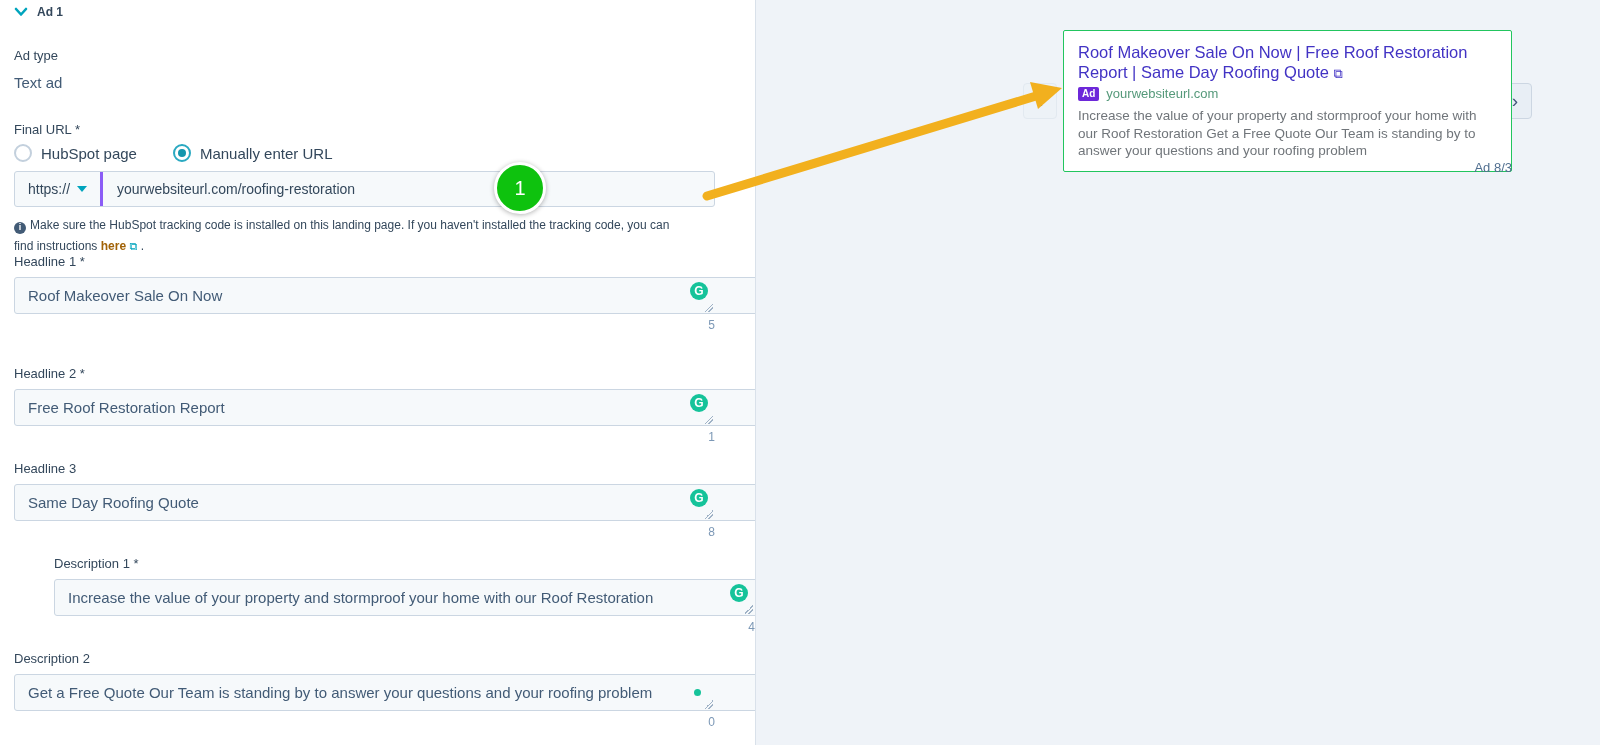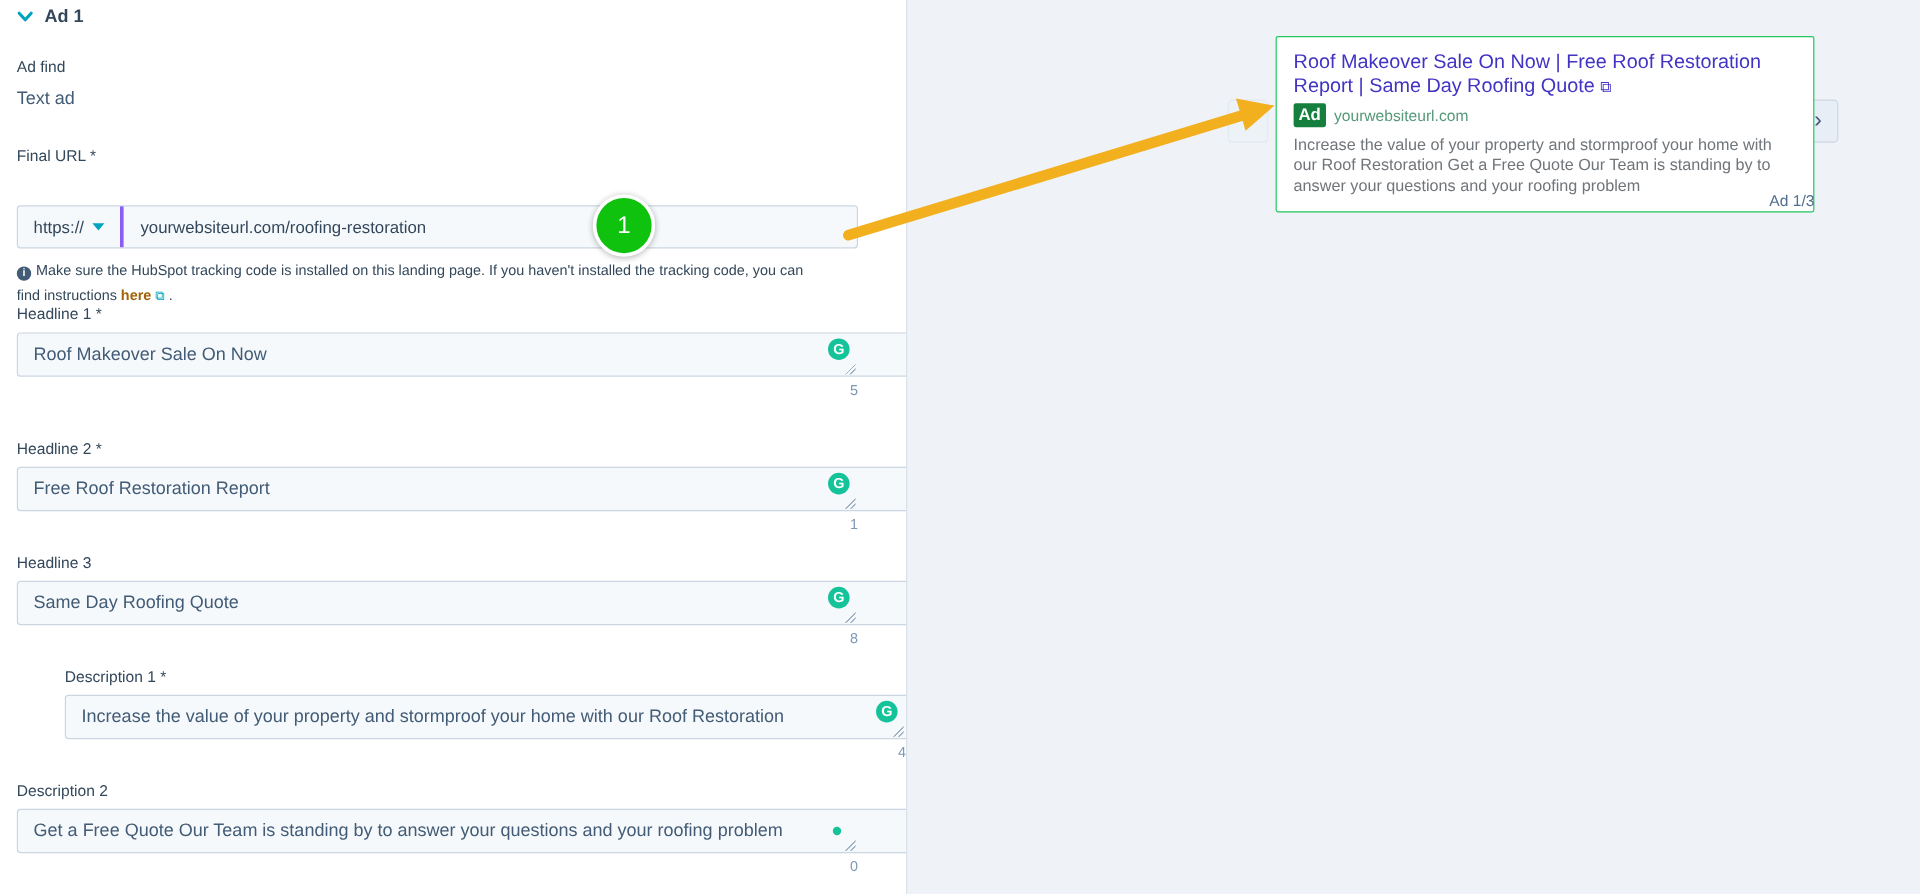--- a/index.html
+++ b/index.html
@@ -7,21 +7,21 @@
     font-family:"Liberation Sans", sans-serif; background:#ffffff; color:#33475b; }
   #stage { position:relative; width:1600px; height:745px; }
 
   
   .left-panel { position:absolute; left:0; top:0; width:755px; height:745px; background:#ffffff; }
   .right-panel { position:absolute; left:755px; top:0; width:845px; height:745px;
     background:#eff3f8; border-left:1px solid #d9e1ea; }
 
   .ad-header { position:absolute; left:14px; top:5px; display:flex; align-items:center; gap:9px; }
   .ad-header .chev svg { display:block; }
-  .ad-header .title { font-size:15px; font-weight:bold; color:#33475b; }
+  .ad-header .title { font-size:12px; font-weight:bold; color:#33475b; }
 
   .lbl { position:absolute; left:14px; font-size:13px; color:#33475b; }
   .val { position:absolute; left:14px; font-size:15px; color:#425b76; }
 
   .radio-row { position:absolute; left:14px; top:144px; display:flex; align-items:center; gap:14px; font-size:15px; color:#33475b; }
   .radio-opt { display:flex; align-items:center; gap:9px; cursor:pointer; }
   .radio-circle { width:18px; height:18px; border-radius:50%; border:2px solid #c3d0dd; background:#fff; position:relative; }
   .radio-circle.sel { border:2px solid #2aa9c1; }
   .radio-circle.sel::after { content:""; position:absolute; left:3px; top:3px; width:8px; height:8px;
     border-radius:50%; background:#1496ad; }
@@ -57,21 +57,21 @@
       linear-gradient(135deg, transparent 0 50%, #9fb2c6 50% 58%, transparent 58% 72%, #9fb2c6 72% 80%, transparent 80%);
   }
   .counter { width:701px; text-align:right; font-size:12px; color:#7c98b6; margin-top:4px; }
 
   
   .preview-card { position:absolute; left:1063px; top:30px; width:449px; min-height:127px;
     background:#ffffff; border:1px solid #22c55e; border-radius:2px; padding:11px 14px 12px 14px; }
   .pv-title { font-size:16.5px; line-height:1.22; color:#4233c4; cursor:pointer; }
   .pv-ext { font-size:13px; color:#4233c4; }
   .pv-urlrow { margin-top:4px; display:flex; align-items:center; gap:7px; }
-  .ad-badge { background:#15803d; color:#fff; font-size:14px; font-weight:bold;
+  .ad-badge { background:#6d28d9; color:#fff; font-size:10px; font-weight:bold;
     padding:1px 4px; border-radius:2px; line-height:1.25; }
   .pv-domain { font-size:13px; color:#55997a; }
   .pv-desc { margin-top:6px; font-size:13.5px; line-height:1.28; color:#70757a; }
   .pager { position:absolute; left:1063px; top:160px; width:449px; text-align:right;
     font-size:13px; color:#516f90; }
 
   .nav-btn { position:absolute; width:34px; height:36px; border-radius:4px; display:flex;
     align-items:center; justify-content:center; cursor:pointer; font-size:19px; color:#42577a; }
   .nav-prev { left:1022px; top:83px; background:#edf2f7; border:1px solid #e2e9f0; }
   .nav-next { left:1497px; top:83px; background:#e8eef5; border:1px solid #ccd6e2; }
@@ -91,25 +91,35 @@
 
     <div class="ad-header">
       <span class="chev">
         <svg width="14" height="10" viewBox="0 0 14 10">
             <polyline points="2,2 7,7.5 12,2" fill="none" stroke="#00a4bd" stroke-width="2.6" stroke-linecap="round" stroke-linejoin="round"></polyline>
           </svg>
       </span>
       <span class="title">Ad 1</span>
     </div>
 
-    <div class="lbl" style="top:48px;">Ad find</div>
+    <div class="lbl" style="top:48px;">Ad type</div>
     <div class="val" style="top:74px;">Text ad</div>
 
     <div class="lbl" style="top:122px;">Final URL *</div>
 
+    <div class="radio-row">
+      <div class="radio-opt">
+        <span class="radio-circle"></span>
+        <span>HubSpot page</span>
+      </div>
+      <div class="radio-opt">
+        <span class="radio-circle sel"></span>
+        <span>Manually enter URL</span>
+      </div>
+    </div>
 
     <div class="url-field">
       <div class="proto">
         <span>https://</span>
         <span class="caret"></span>
       </div>
       <input class="url-input" type="text" value="yourwebsiteurl.com/roofing-restoration" style="">
     </div>
 
     <p class="note"><span class="info-ic">i</span><span>Make sure the HubSpot tracking code is installed on this landing page. If you haven't installed the tracking code, you can find instructions</span> <a href="#">here</a> <span class="ext-ic">⧉</span> <span>.</span></p>
@@ -175,21 +185,21 @@
   </div>
 
   <div class="preview-card">
     <div class="pv-title"><span>Roof Makeover Sale On Now | Free Roof Restoration Report | Same Day Roofing Quote</span> <span class="pv-ext">⧉</span></div>
     <div class="pv-urlrow">
       <span class="ad-badge">Ad</span>
       <span class="pv-domain">yourwebsiteurl.com</span>
     </div>
     <div class="pv-desc">Increase the value of your property and stormproof your home with our Roof Restoration Get a Free Quote Our Team is standing by to answer your questions and your roofing problem</div>
   </div>
-  <div class="pager">Ad 1/3</div>
+  <div class="pager">Ad 8/3</div>
 
   <svg class="arrow-layer" viewBox="0 0 1600 745">
     <line x1="707" y1="196" x2="1036" y2="96" stroke="#f2b01e" stroke-width="9" stroke-linecap="round"></line>
     <polygon points="1062,88 1038,109 1030,82" fill="#f2b01e"></polygon>
   </svg>
 
   <div class="step-badge">1</div>
 
 </div>
 

